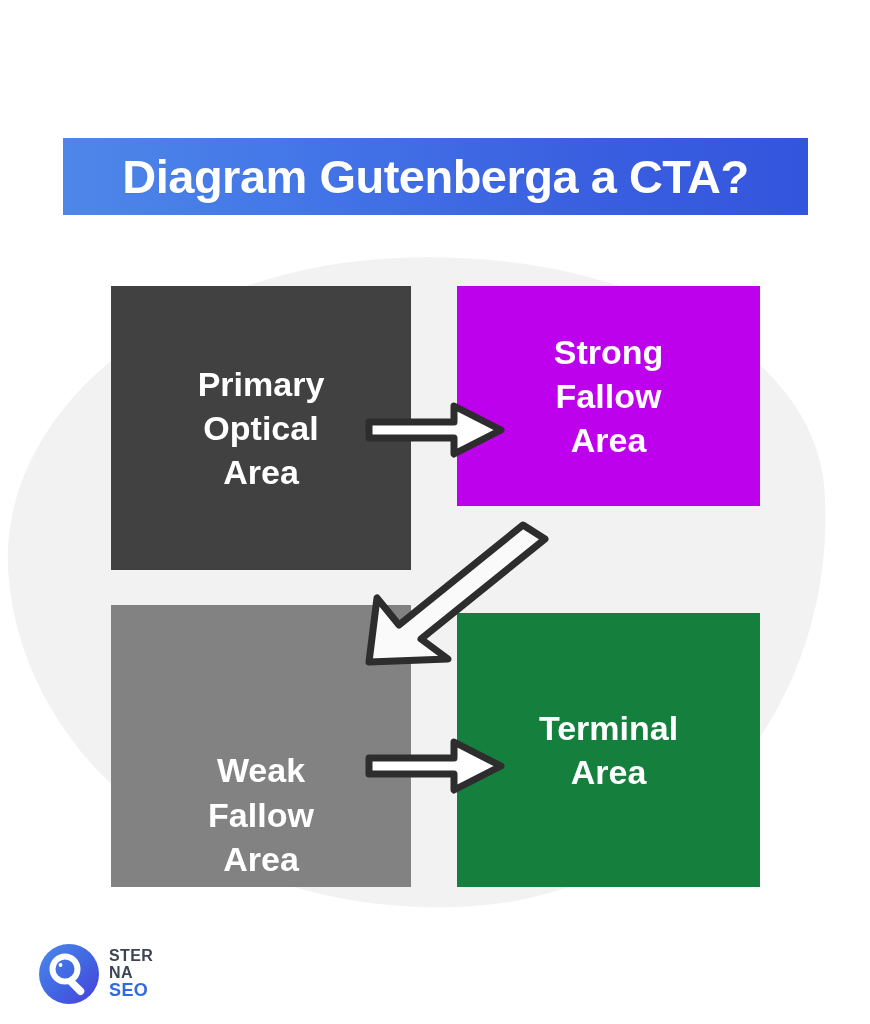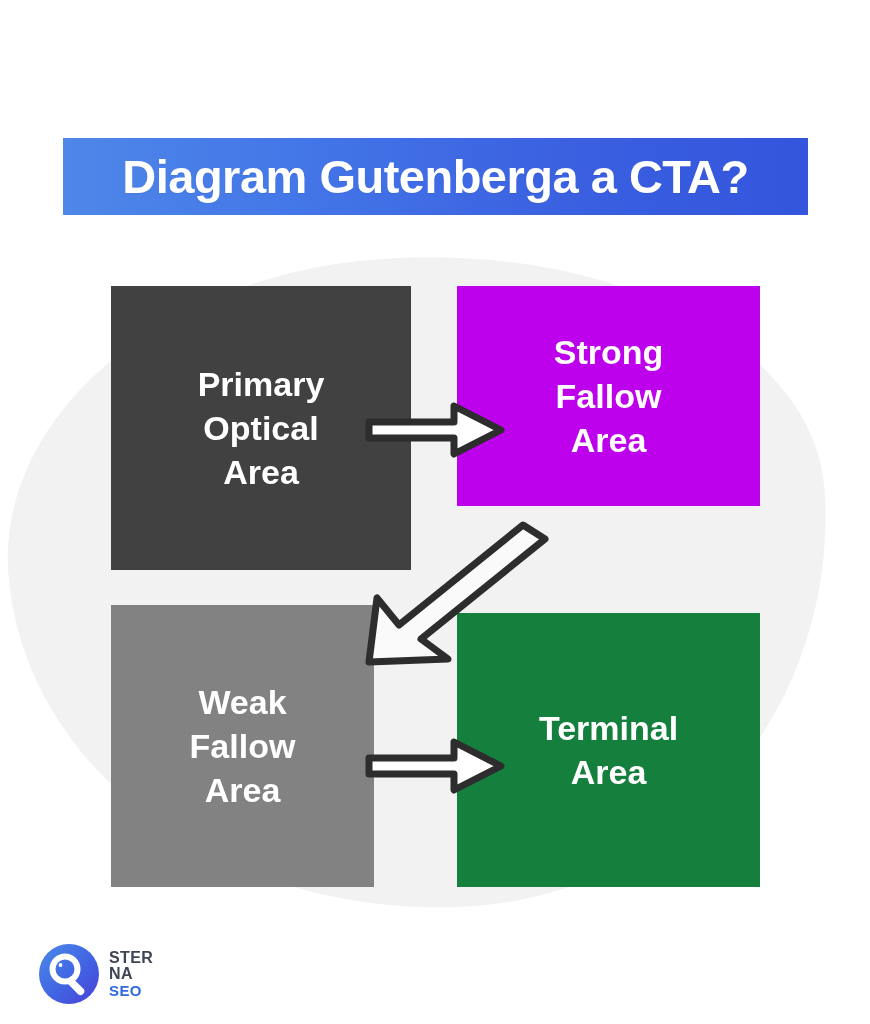--- a/index.html
+++ b/index.html
@@ -75,22 +75,23 @@
     width: 300px; height: 284px;
     background: #414141;
   }
   #quad-strong-fallow {
     left: 457px; top: 261px;
     width: 303px; height: 220px;
     background: #bd01ec;
   }
   #quad-weak-fallow {
     left: 111px; top: 580px;
-    width: 263px; height: 282px;
+    width: 300px; height: 282px;
     background: #828282;
+    align-items: flex-end;
   }
   #quad-terminal {
     left: 457px; top: 588px;
     width: 303px; height: 274px;
     background: #15803d;
   }
 
   
   .arrows-layer {
     position: absolute;
@@ -120,21 +121,21 @@
     line-height: 1.04;
   }
   .logo-words span {
     font-size: 16px;
     font-weight: bold;
     letter-spacing: 0.4px;
     color: #3d4454;
   }
   .logo-words span.accent {
     color: #2f6ae0;
-    font-size: 15px;
+    font-size: 18px;
   }
 </style>
 </head>
 <body>
 
 <div id="canvas">
 
   <div class="blob"></div>
 
   <div class="title-banner">

